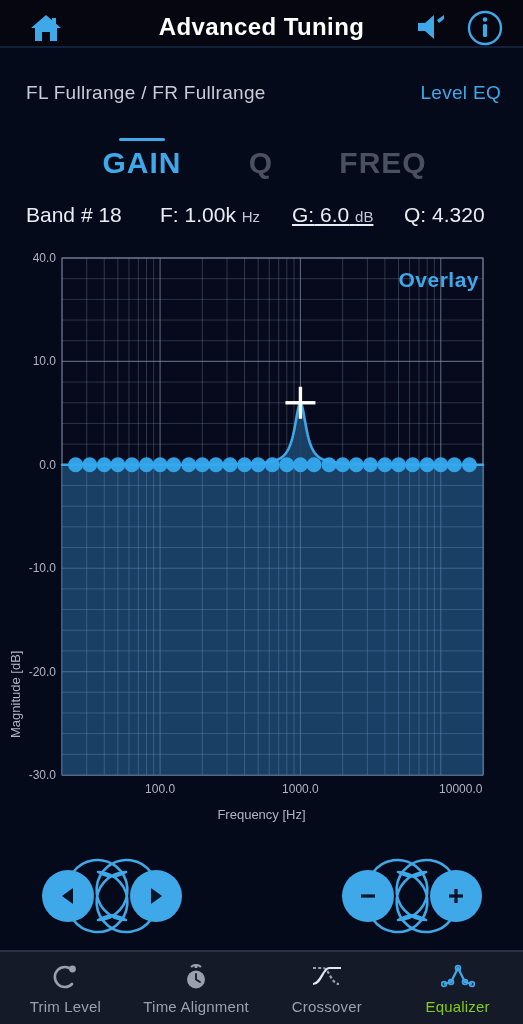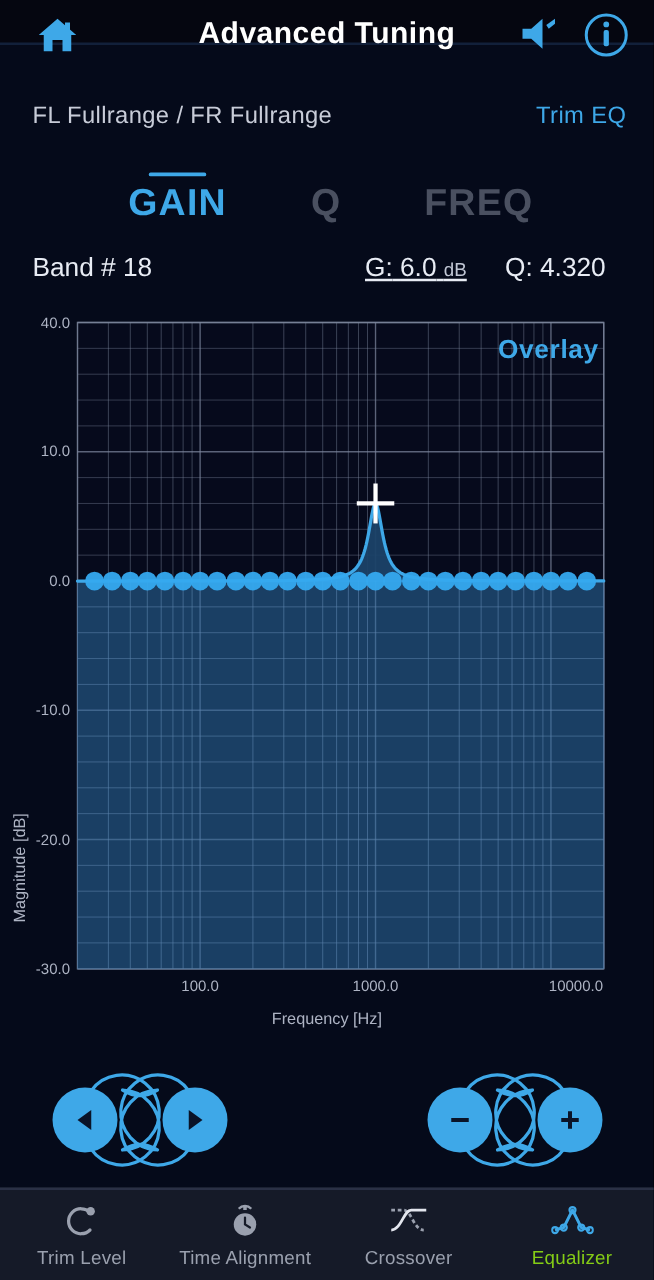--- a/index.html
+++ b/index.html
@@ -16,21 +16,21 @@
     position: relative;
     width: 523px;
     height: 1024px;
     background: #050a1a;
   }
 
   
   .topbar {
     position: absolute;
     left: 0; top: 0;
-    width: 523px; height: 36px;
+    width: 523px; height: 48px;
     background: #050610;
     border-bottom: 2px solid #12203a;
     display: flex;
     align-items: center;
   }
   .home-btn {
     position: absolute;
     left: 26px; top: 10px;
     width: 40px; height: 36px;
     display: flex; align-items: center; justify-content: center;
@@ -247,21 +247,21 @@
       <svg width="38" height="38" viewBox="0 0 38 38">
         <circle cx="19" cy="19" r="16" fill="none" stroke="#3ea8e8" stroke-width="2.4"></circle>
         <circle cx="19" cy="10.5" r="2.3" fill="#3ea8e8"></circle>
         <rect x="16.9" y="15" width="4.2" height="13" rx="1.6" fill="#3ea8e8"></rect>
       </svg>
     </div>
   </div>
 
   <div class="channel-row">
     <div class="channel-label">FL Fullrange / FR Fullrange</div>
-    <div class="reset-eq">Trim EQ</div>
+    <div class="reset-eq">Level EQ</div>
   </div>
 
   <div class="tabs">
     <div class="tab tab-gain active">
       <div class="tab-indicator"></div>
       <div class="tab-label">GAIN</div>
     </div>
     <div class="tab tab-q">
       <div class="tab-indicator"></div>
       <div class="tab-label">Q</div>
@@ -269,20 +269,25 @@
     <div class="tab tab-freq">
       <div class="tab-indicator"></div>
       <div class="tab-label">FREQ</div>
     </div>
   </div>
 
   <div class="params">
     <div class="param p-band">
       <span>Band #</span>
       <span>18</span>
+    </div>
+    <div class="param p-freq">
+      <span>F:</span>
+      <span>1.00k</span>
+      <span class="unit">Hz</span>
     </div>
     <div class="param p-gain">
       <span>G:</span>
       <span>6.0</span>
       <span class="unit">dB</span>
     </div>
     <div class="param p-q">
       <span>Q:</span>
       <span>4.320</span>
     </div>

